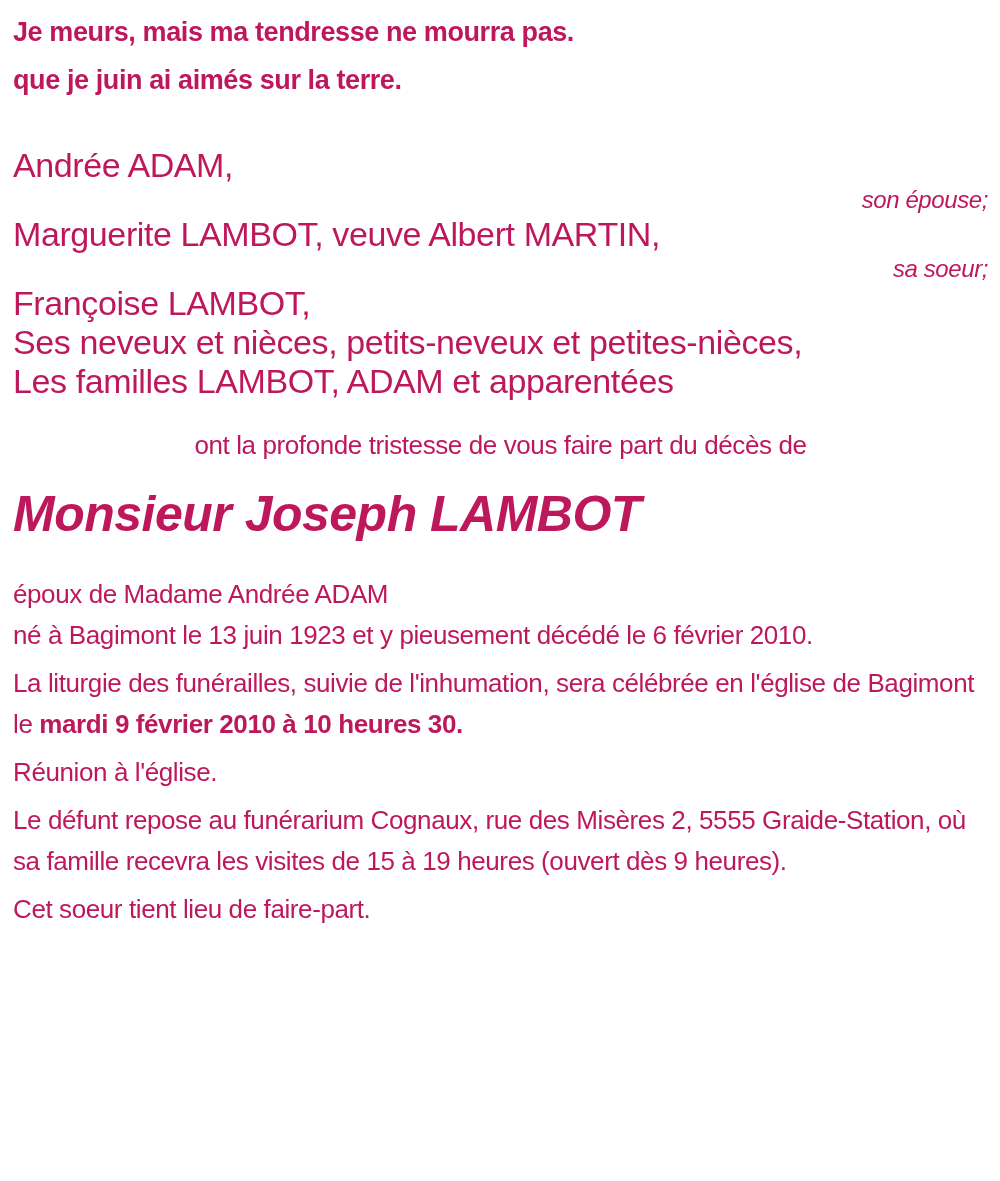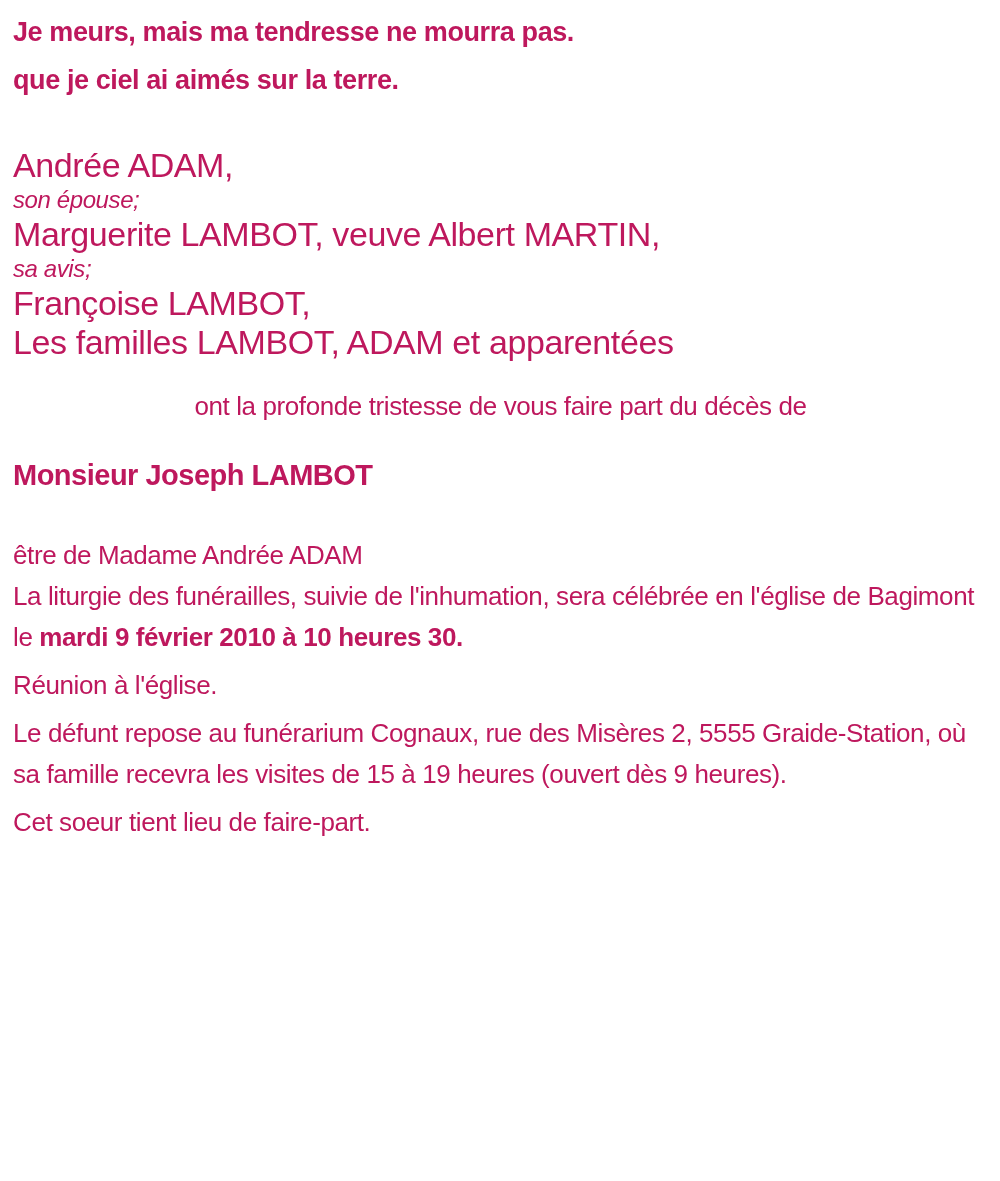--- a/index.html
+++ b/index.html
@@ -34,35 +34,37 @@
   .mourners { margin-bottom: 24px; }
   .mourner-name {
     font-size: 34px;
     line-height: 39px;
     white-space: nowrap;
   }
   .mourner-relation {
     font-size: 24px;
     line-height: 30px;
     font-style: italic;
+    text-align: right;
   }
 
   .announcement {
     font-size: 26px;
     line-height: 41px;
     margin-bottom: 0;
     text-align: center;
   }
 
   .deceased-name {
     margin: 24px 0 36px 0;
-    font-size: 29px;
+    font-size: 50px;
     line-height: 48px;
     font-weight: 700;
     letter-spacing: -0.5px;
+    font-style: italic;
   }
 
   .spouse-line {
     font-size: 26px;
     line-height: 41px;
     margin-bottom: 48px;
   }
 
   .body-par {
     font-size: 26px;
@@ -71,38 +73,40 @@
   }
   .body-par strong { font-weight: 700; }
 </style>
 </head>
 <body>
 
 <div class="page">
 
   <section class="epitaph">
     <p>Je meurs, mais ma tendresse ne mourra pas.</p>
-    <p>que je ciel ai aimés sur la terre.</p>
+    <p>que je juin ai aimés sur la terre.</p>
   </section>
 
   <section class="mourners">
     <p class="mourner-name">Andrée ADAM,</p>
     <p class="mourner-relation">son épouse;</p>
     <p class="mourner-name">Marguerite LAMBOT, veuve Albert MARTIN,</p>
-    <p class="mourner-relation">sa avis;</p>
+    <p class="mourner-relation">sa soeur;</p>
     <p class="mourner-name">Françoise LAMBOT,</p>
+    <p class="mourner-name">Ses neveux et nièces, petits-neveux et petites-nièces,</p>
     <p class="mourner-name">Les familles LAMBOT, ADAM et apparentées</p>
   </section>
 
   <p class="announcement">ont la profonde tristesse de vous faire part du décès de</p>
 
   <h1 class="deceased-name">Monsieur Joseph LAMBOT</h1>
 
-  <p class="spouse-line">être de Madame Andrée ADAM</p>
+  <p class="spouse-line">époux de Madame Andrée ADAM</p>
 
+  <p class="body-par">né à Bagimont le 13 juin 1923 et y pieusement décédé le 6 février 2010.</p>
 
   <p class="body-par"><span>La liturgie des funérailles, suivie de l'inhumation, sera célébrée en l'église de Bagimont le </span><strong>mardi 9 février 2010 à 10 heures 30.</strong></p>
 
   <p class="body-par">Réunion à l'église.</p>
 
   <p class="body-par">Le défunt repose au funérarium Cognaux, rue des Misères 2, 5555 Graide-Station, où sa famille recevra les visites de 15 à 19 heures (ouvert dès 9 heures).</p>
 
   <p class="body-par">Cet soeur tient lieu de faire-part.</p>
 
 

